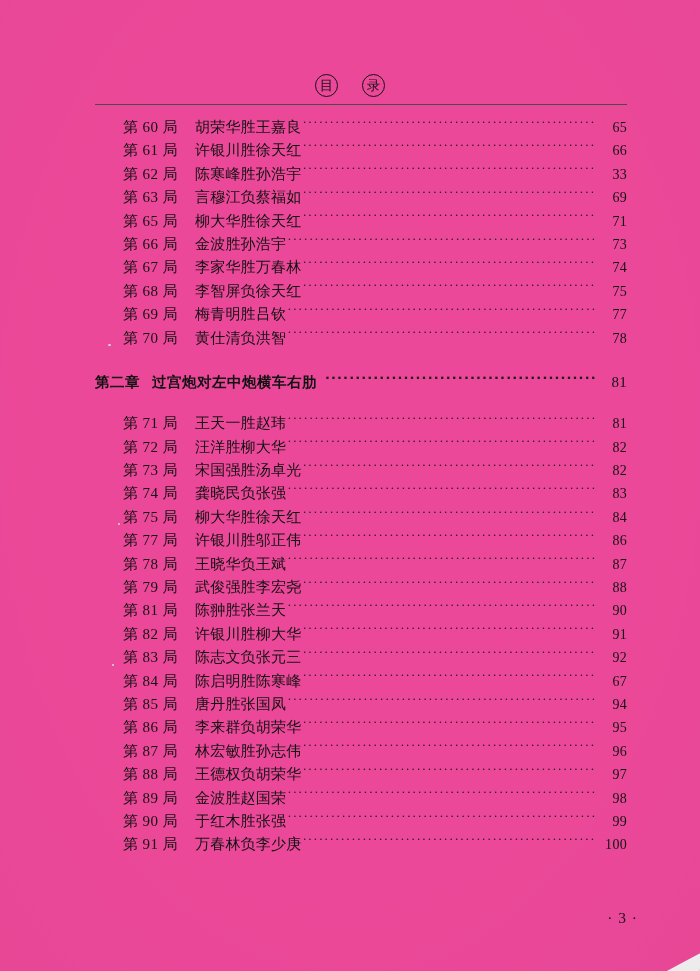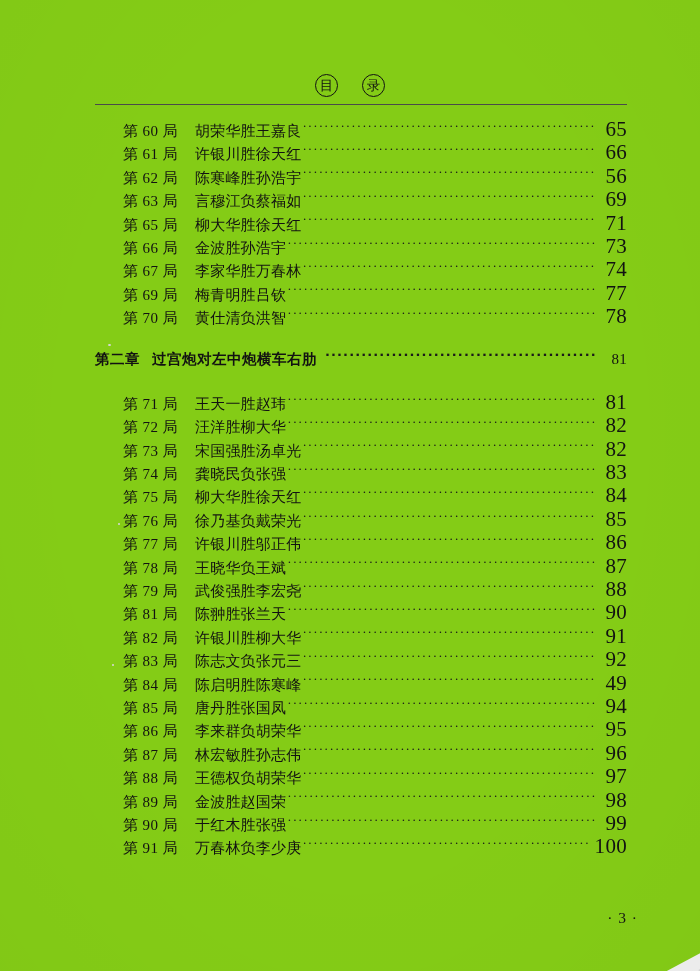--- a/index.html
+++ b/index.html
@@ -12,21 +12,21 @@
     background: #ffffff;
     font-family: "Liberation Serif", "DejaVu Serif", serif;
     overflow: hidden;
     position: relative;
   }
 
   
   #page {
     position: absolute;
     inset: 0;
-    background: #84cc16;
+    background: #ec4899;
     overflow: hidden;
   }
   
   #page::before {
     content: "";
     position: absolute;
     inset: 0;
     background:
       radial-gradient(ellipse at 50% 45%, rgba(255,255,255,0) 55%, rgba(0,0,0,0.018) 100%);
     pointer-events: none;
@@ -142,21 +142,21 @@
     font-size: 13px;
     letter-spacing: 1.1px;
     color: #1a1a1a;
     white-space: nowrap;
   }
 
   .page {
     flex: 0 0 auto;
     text-align: right;
     min-width: 26px;
-    font-size: 21px;
+    font-size: 14px;
     letter-spacing: 0.3px;
   }
 
   
   .folio {
     position: absolute;
     right: 62px;
     bottom: 44px;
     font-size: 15.5px;
     color: #151515;
@@ -223,21 +223,21 @@
       <div class="row game">
         <span class="num">第 61 局</span>
         <span class="title">许银川胜徐天红</span>
         <span class="leader"></span>
         <span class="page">66</span>
       </div>
       <div class="row game">
         <span class="num">第 62 局</span>
         <span class="title">陈寒峰胜孙浩宇</span>
         <span class="leader"></span>
-        <span class="page">56</span>
+        <span class="page">33</span>
       </div>
       <div class="row game">
         <span class="num">第 63 局</span>
         <span class="title">言穆江负蔡福如</span>
         <span class="leader"></span>
         <span class="page">69</span>
       </div>
       <div class="row game">
         <span class="num">第 65 局</span>
         <span class="title">柳大华胜徐天红</span>
@@ -248,20 +248,26 @@
         <span class="num">第 66 局</span>
         <span class="title">金波胜孙浩宇</span>
         <span class="leader"></span>
         <span class="page">73</span>
       </div>
       <div class="row game">
         <span class="num">第 67 局</span>
         <span class="title">李家华胜万春林</span>
         <span class="leader"></span>
         <span class="page">74</span>
+      </div>
+      <div class="row game">
+        <span class="num">第 68 局</span>
+        <span class="title">李智屏负徐天红</span>
+        <span class="leader"></span>
+        <span class="page">75</span>
       </div>
       <div class="row game">
         <span class="num">第 69 局</span>
         <span class="title">梅青明胜吕钦</span>
         <span class="leader"></span>
         <span class="page">77</span>
       </div>
       <div class="row game">
         <span class="num">第 70 局</span>
         <span class="title">黄仕清负洪智</span>
@@ -298,26 +304,20 @@
         <span class="leader"></span>
         <span class="page">83</span>
       </div>
       <div class="row game">
         <span class="num">第 75 局</span>
         <span class="title">柳大华胜徐天红</span>
         <span class="leader"></span>
         <span class="page">84</span>
       </div>
       <div class="row game">
-        <span class="num">第 76 局</span>
-        <span class="title">徐乃基负戴荣光</span>
-        <span class="leader"></span>
-        <span class="page">85</span>
-      </div>
-      <div class="row game">
         <span class="num">第 77 局</span>
         <span class="title">许银川胜邬正伟</span>
         <span class="leader"></span>
         <span class="page">86</span>
       </div>
       <div class="row game">
         <span class="num">第 78 局</span>
         <span class="title">王晓华负王斌</span>
         <span class="leader"></span>
         <span class="page">87</span>
@@ -343,21 +343,21 @@
       <div class="row game">
         <span class="num">第 83 局</span>
         <span class="title">陈志文负张元三</span>
         <span class="leader"></span>
         <span class="page">92</span>
       </div>
       <div class="row game">
         <span class="num">第 84 局</span>
         <span class="title">陈启明胜陈寒峰</span>
         <span class="leader"></span>
-        <span class="page">49</span>
+        <span class="page">67</span>
       </div>
       <div class="row game">
         <span class="num">第 85 局</span>
         <span class="title">唐丹胜张国凤</span>
         <span class="leader"></span>
         <span class="page">94</span>
       </div>
       <div class="row game">
         <span class="num">第 86 局</span>
         <span class="title">李来群负胡荣华</span>

